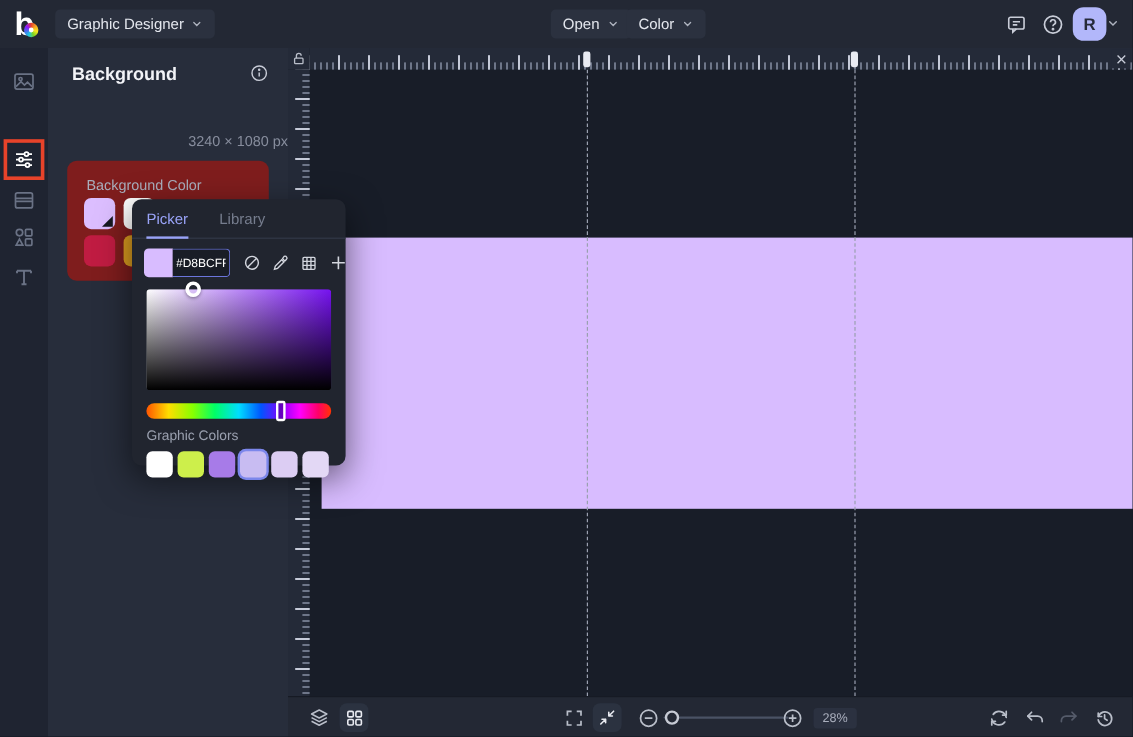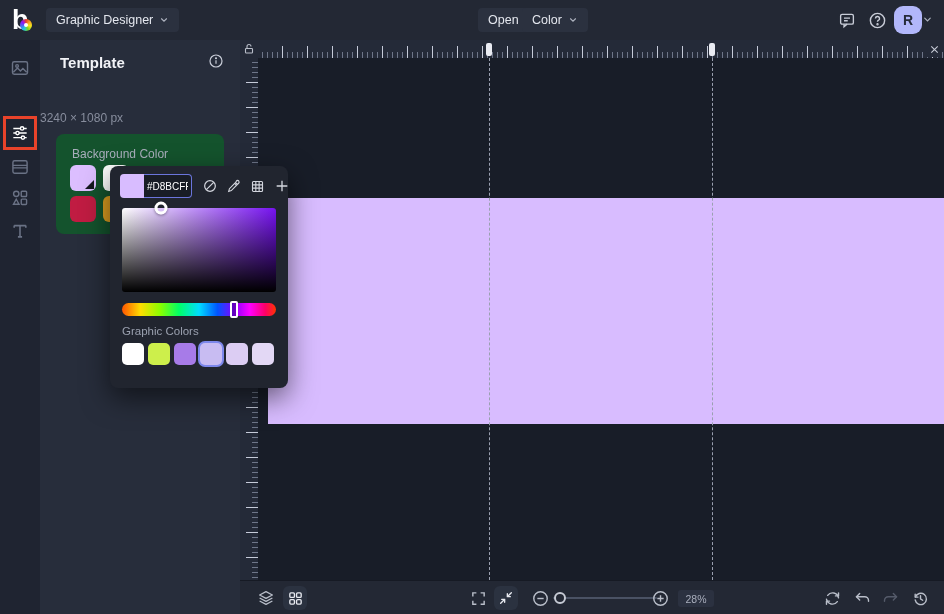--- a/index.html
+++ b/index.html
@@ -27,22 +27,22 @@
   .side-item { position:absolute; left:8px; width:24px; height:24px; color:#6a7285; display:flex; align-items:center; justify-content:center; cursor:pointer; }
   .side-active-box { position:absolute; left:3px; top:76px; width:34px; height:34px; border:3px solid #e8432a; z-index:2; }
   .side-item.active { color:#ffffff; }
 
   
   .panel { position:absolute; left:40px; top:40px; width:200px; height:574px; background:#272d3b; z-index:24; }
   .panel-title { position:absolute; left:20px; top:14px; font-size:15px; font-weight:700; color:#f2f3f7; }
   .panel-info { position:absolute; right:16px; top:13px; color:#c9cdd8; cursor:pointer; }
   .resize-btn { position:absolute; left:18px; top:43px; width:166px; height:22px; background:#97a0f6; border:none;
     border-radius:4px; color:#252b3b; font-size:12.5px; font-weight:700; font-family:"Liberation Sans",sans-serif; cursor:pointer; }
-  .dims { position:absolute; left:0; top:71px; width:200px; text-align:left; font-size:12px; color:#878d9d; }
-  .bg-card { position:absolute; left:16px; top:94px; width:168px; height:100px; background:#14532d; border-radius:8px; }
+  .dims { position:absolute; left:0; top:71px; width:200px; text-align:right; font-size:12px; color:#878d9d; }
+  .bg-card { position:absolute; left:16px; top:94px; width:168px; height:100px; background:#7f1d1d; border-radius:8px; }
   .bg-card-label { position:absolute; left:16px; top:13px; font-size:12px; color:#a9aebc; }
   .sw { position:absolute; width:26px; height:26px; border-radius:6px; cursor:pointer; }
   .sw-custom::after { content:""; position:absolute; right:2px; bottom:2px; width:0; height:0;
     border-left:9px solid transparent; border-bottom:9px solid #15181f; }
 
   
   .popup { position:absolute; left:110px; top:166px; width:178px; height:222px; background:#21252f; border-radius:8px;
     box-shadow:0 10px 28px rgba(0,0,0,0.55); z-index:40; }
   .popup-tabs { display:flex; gap:26px; padding:10px 12px 0 12px; border-bottom:1px solid #323848; }
   .ptab { font-size:12.5px; padding-bottom:7px; cursor:pointer; color:#767d8e; }
@@ -135,21 +135,21 @@
     <div class="logo">
       <span class="b">b</span>
       <span class="wheel"></span>
     </div>
     <div class="tb-btn" style="left:46px;">
       <span>Graphic Designer</span>
       <svg width="10" height="10" viewBox="0 0 24 24" fill="none" stroke="#aeb3bf" stroke-width="2.6" stroke-linecap="round">
           <path d="M6 9 l6 6 6 -6"></path>
         </svg>
     </div>
-    <div class="tb-btn" style="left:478px;">
+    <div class="tb-btn" style="left:459px;">
       <span>Open</span>
       <svg width="10" height="10" viewBox="0 0 24 24" fill="none" stroke="#aeb3bf" stroke-width="2.6" stroke-linecap="round">
           <path d="M6 9 l6 6 6 -6"></path>
         </svg>
     </div>
     <div class="tb-btn" style="left:522px;">
       <span>Color</span>
       <svg width="10" height="10" viewBox="0 0 24 24" fill="none" stroke="#aeb3bf" stroke-width="2.6" stroke-linecap="round">
           <path d="M6 9 l6 6 6 -6"></path>
         </svg>
@@ -206,39 +206,43 @@
       </svg>
     </div>
     <div class="side-item" style="top:179px;">
       <svg width="20" height="20" viewBox="0 0 24 24" fill="none" stroke="currentColor" stroke-width="1.9">
         <path d="M5 5.5 h14 M12 5.5 V19 M9.5 19 h5 M5 5.5 v2.5 M19 5.5 v2.5"></path>
       </svg>
     </div>
   </div>
 
   <div class="panel">
-    <div class="panel-title">Template</div>
+    <div class="panel-title">Background</div>
     <div class="panel-info">
       <svg width="16" height="16" viewBox="0 0 24 24" fill="none" stroke="currentColor" stroke-width="1.8">
         <circle cx="12" cy="12" r="9"></circle>
           <path d="M12 11 v5"></path>
           <circle cx="12" cy="7.8" r="0.7" fill="currentColor"></circle>
       </svg>
     </div>
     <div class="dims">3240 × 1080 px</div>
     <div class="bg-card">
       <div class="bg-card-label">Background Color</div>
       <div class="sw sw-custom" style="left: 14px; top: 31px; background-color: rgb(220, 190, 255);"></div>
       <div class="sw" style="left: 47px; top: 31px; background-color: rgb(255, 255, 255);"></div>
       <div class="sw" style="left: 14px; top: 62px; background-color: rgb(192, 28, 66);"></div>
       <div class="sw" style="left: 47px; top: 62px; background-color: rgb(221, 158, 32);"></div>
     </div>
   </div>
 
   <div class="popup">
+    <div class="popup-tabs">
+      <span class="ptab active">Picker</span>
+      <span class="ptab">Library</span>
+    </div>
     <div class="hexrow">
       <div class="hex-swatch" style="background-color: rgb(216, 188, 255);"></div>
       <input class="hex-input" value="#D8BCFF" style="">
       <div class="hex-icons">
         <span class="hicon">
           <svg width="16" height="16" viewBox="0 0 24 24" fill="none" stroke="currentColor" stroke-width="1.8">
             <circle cx="12" cy="12" r="8"></circle>
               <path d="M6.5 17.5 L17.5 6.5"></path>
           </svg>
         </span>

